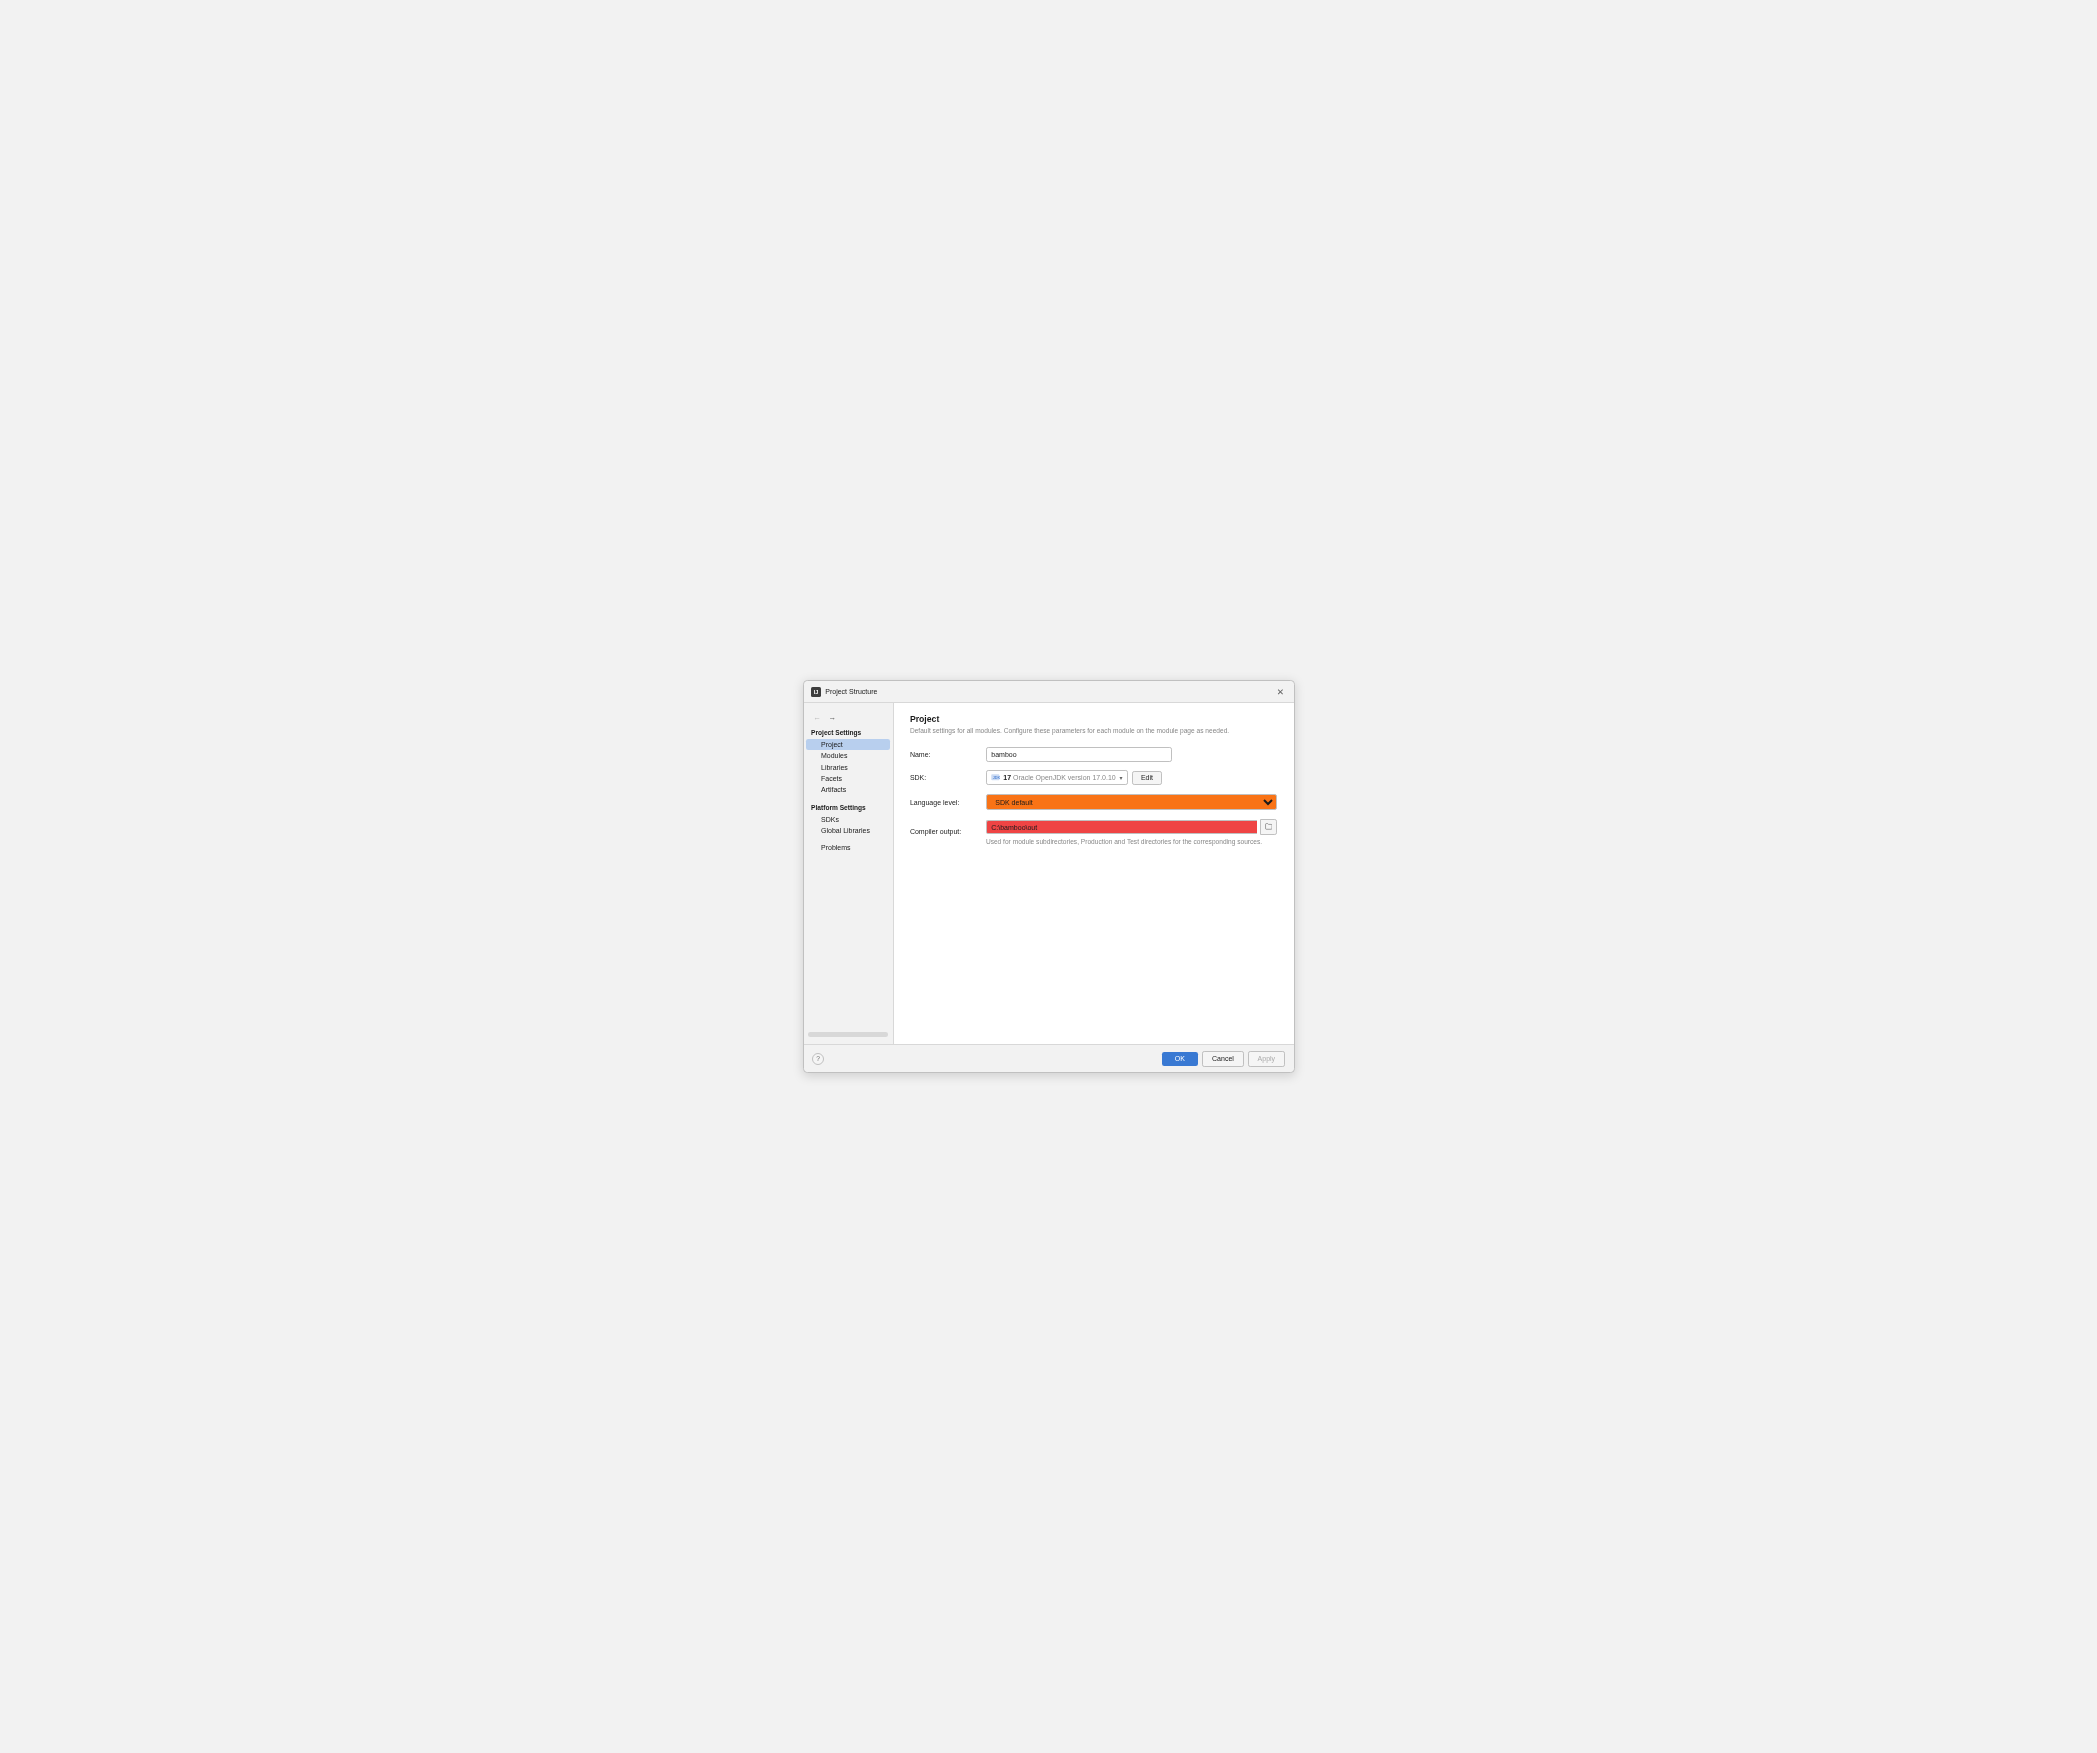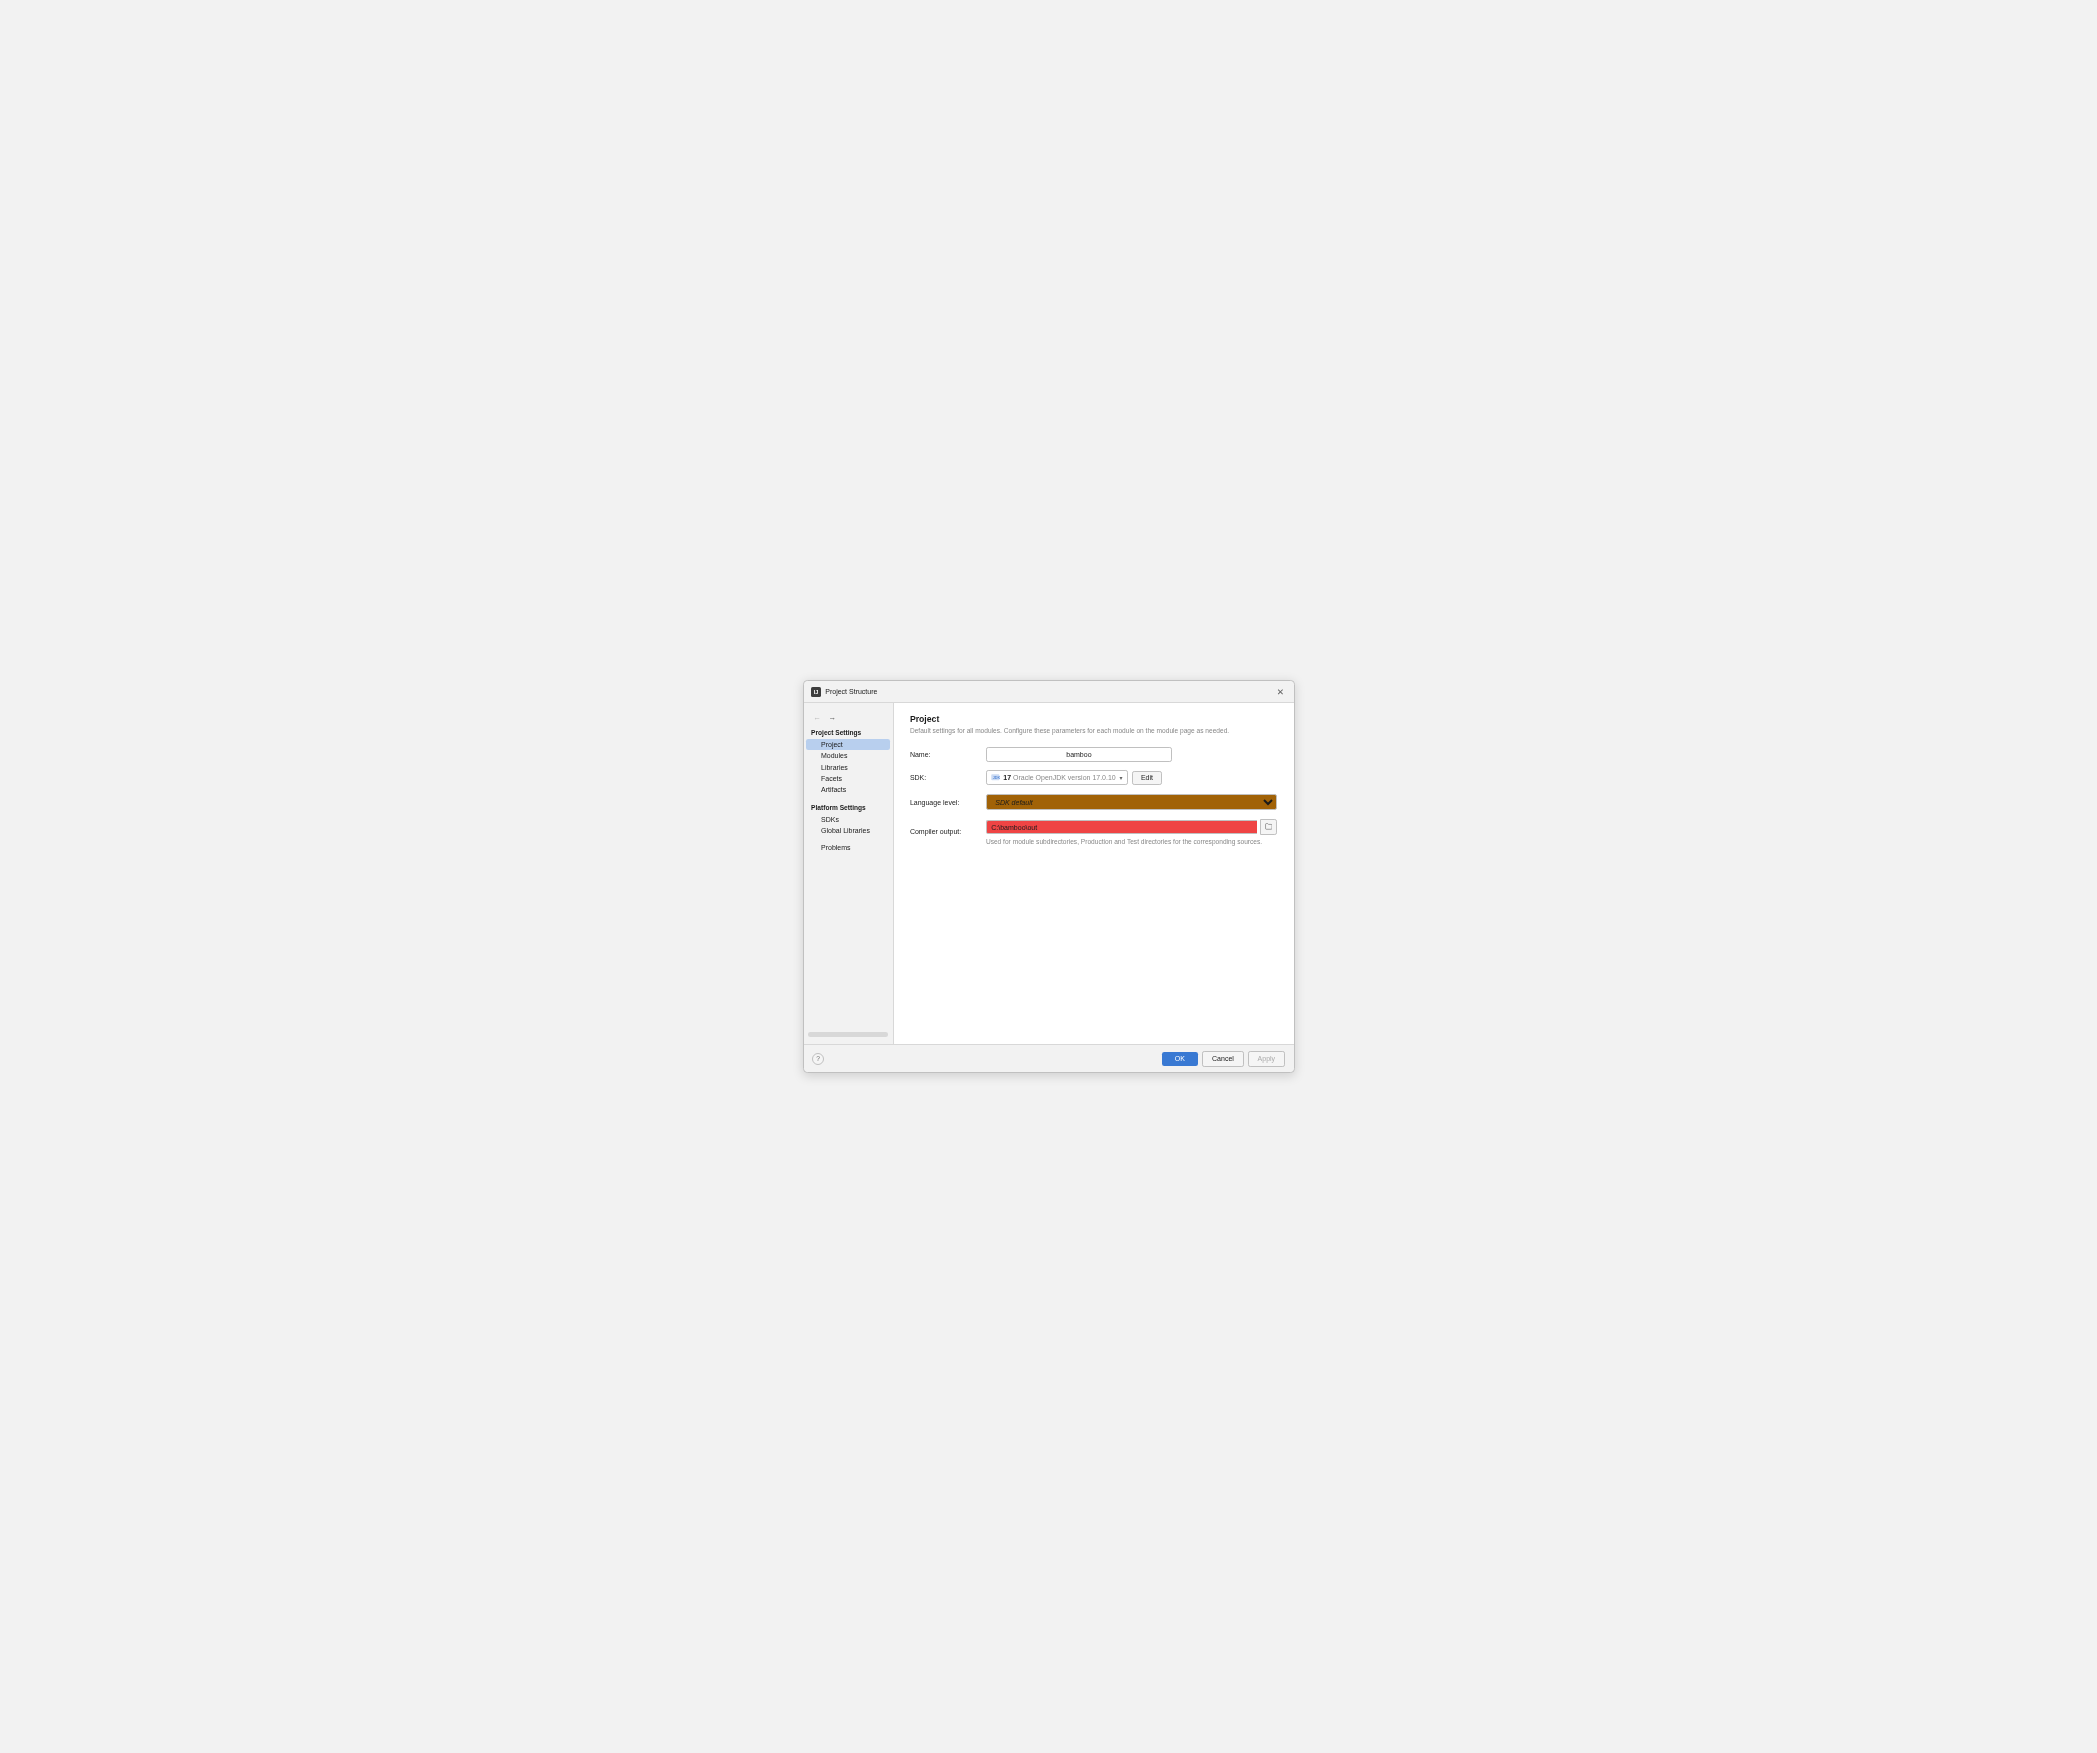--- a/index.html
+++ b/index.html
@@ -152,21 +152,20 @@
     .text-input {
       width: 100%;
       max-width: 186px;
       padding: 2.7px 4.4px;
       border: 0.5px solid #c0c0c0;
       border-radius: 2.2px;
       font-size: 7px;
       background: #ffffff;
       color: #1a1a1a;
       outline: none;
-      text-align: center;
     }
     .sdk-row {
       display: flex;
       align-items: center;
       gap: 4.4px;
     }
     .sdk-select {
       display: flex;
       align-items: center;
       border: 0.5px solid #c0c0c0;
@@ -307,26 +306,25 @@
       align-items: center;
       justify-content: center;
       font-size: 5.5px;
     }
     select.lang-select-native {
       width: 100%;
       padding: 2.7px 4.4px;
       border: 0.5px solid #c0c0c0;
       border-radius: 2.2px;
       font-size: 7px;
-      background: #a16207;
+      background: #f97316;
       color: #1a1a1a;
       cursor: pointer;
       outline: none;
       appearance: auto;
-      font-style: italic;
     }
   </style>
 </head>
 <body>
 
 <div class="dialog">
 
   <div class="title-bar">
     <div class="title-bar-left">
       <div class="app-icon">IJ</div>

